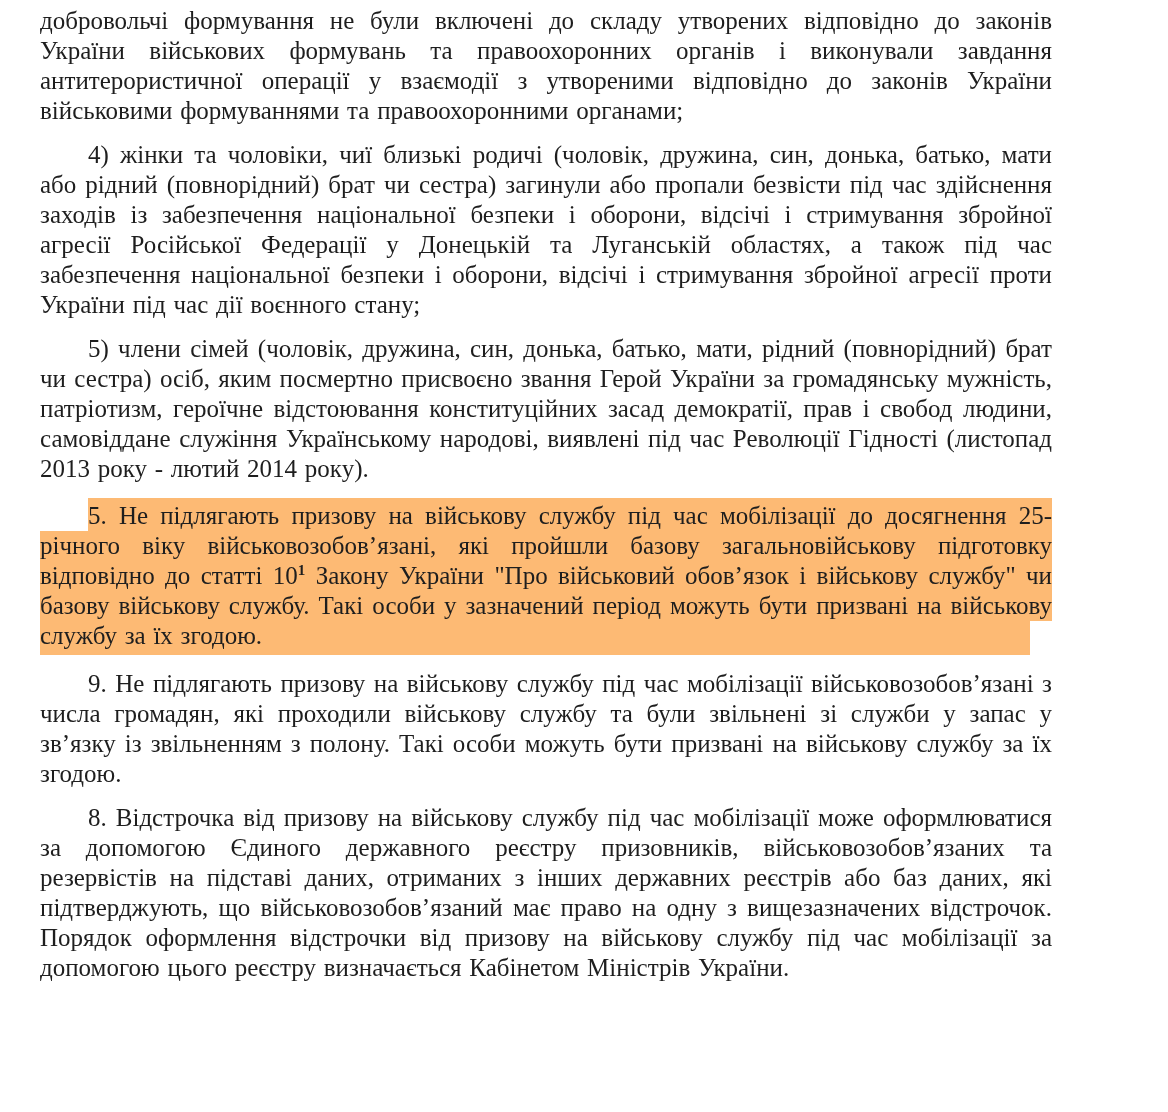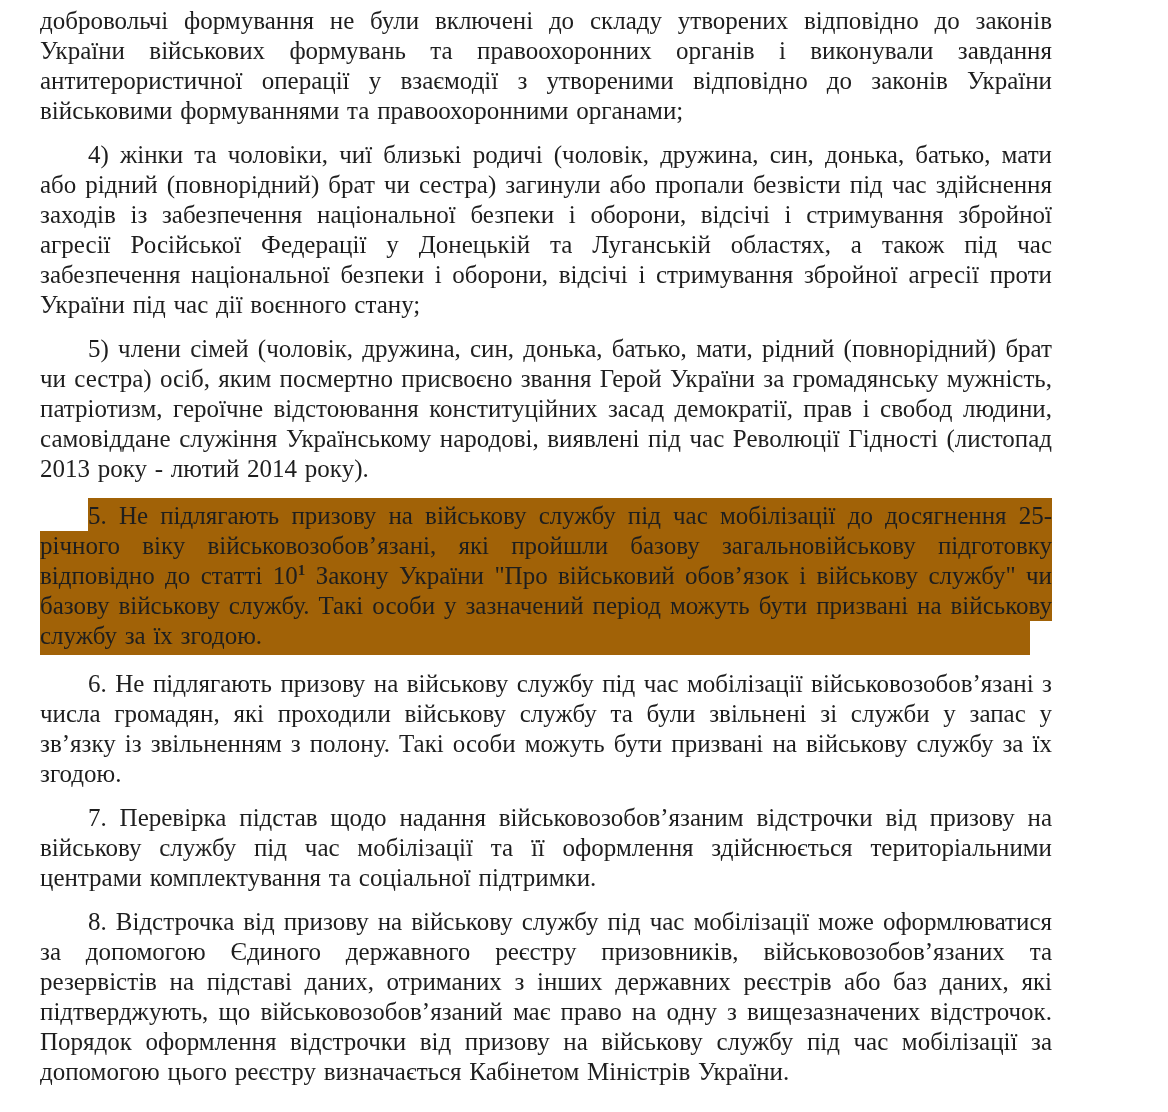--- a/index.html
+++ b/index.html
@@ -26,21 +26,21 @@
     margin: 0 0 14px 0;
     text-indent: 48px;
     word-spacing: 1.5px;
   }
   .para.cont {
     text-indent: 0;
   }
   
   .para.selected {
     position: relative;
-    background: #a16207;
+    background: #fdba74;
     padding: 3px 0 4px 0;
   }
   .para.selected::before {
     content: "";
     position: absolute;
     top: 0;
     left: 0;
     width: 48px;
     height: 33px;
     background: #ffffff;
@@ -68,19 +68,18 @@
 
   <p class="para cont">добровольчі формування не були включені до складу утворених відповідно до законів України військових формувань та правоохоронних органів і виконували завдання антитерористичної операції у взаємодії з утвореними відповідно до законів України військовими формуваннями та правоохоронними органами;</p>
 
   <p class="para">4) жінки та чоловіки, чиї близькі родичі (чоловік, дружина, син, донька, батько, мати або рідний (повнорідний) брат чи сестра) загинули або пропали безвісти під час здійснення заходів із забезпечення національної безпеки і оборони, відсічі і стримування збройної агресії Російської Федерації у Донецькій та Луганській областях, а також під час забезпечення національної безпеки і оборони, відсічі і стримування збройної агресії проти України під час дії воєнного стану;</p>
 
   <p class="para">5) члени сімей (чоловік, дружина, син, донька, батько, мати, рідний (повнорідний) брат чи сестра) осіб, яким посмертно присвоєно звання Герой України за громадянську мужність, патріотизм, героїчне відстоювання конституційних засад демократії, прав і свобод людини, самовіддане служіння Українському народові, виявлені під час Революції Гідності (листопад 2013 року - лютий 2014 року).</p>
 
 
   <p class="para selected"><span>5. Не підлягають призову на військову службу під час мобілізації до досягнення 25-річного віку військовозобов’язані, які пройшли базову загальновійськову підготовку відповідно до статті 10</span><sup class="article-sup">1</sup><span> Закону України "Про військовий обов’язок і військову службу" чи базову військову службу. Такі особи у зазначений період можуть бути призвані на військову службу за їх згодою.</span></p>
 
-  <p class="para">6. Не підлягають призову на військову службу під час мобілізації військовозобов’язані з числа громадян, які проходили військову службу та були звільнені зі служби у запас у зв’язку із звільненням з полону. Такі особи можуть бути призвані на військову службу за їх згодою.</p>
+  <p class="para">9. Не підлягають призову на військову службу під час мобілізації військовозобов’язані з числа громадян, які проходили військову службу та були звільнені зі служби у запас у зв’язку із звільненням з полону. Такі особи можуть бути призвані на військову службу за їх згодою.</p>
 
-  <p class="para">7. Перевірка підстав щодо надання військовозобов’язаним відстрочки від призову на військову службу під час мобілізації та її оформлення здійснюється територіальними центрами комплектування та соціальної підтримки.</p>
 
   <p class="para">8. Відстрочка від призову на військову службу під час мобілізації може оформлюватися за допомогою Єдиного державного реєстру призовників, військовозобов’язаних та резервістів на підставі даних, отриманих з інших державних реєстрів або баз даних, які підтверджують, що військовозобов’язаний має право на одну з вищезазначених відстрочок. Порядок оформлення відстрочки від призову на військову службу під час мобілізації за допомогою цього реєстру визначається Кабінетом Міністрів України.</p>
 
 </main>
 
 </body></html>

